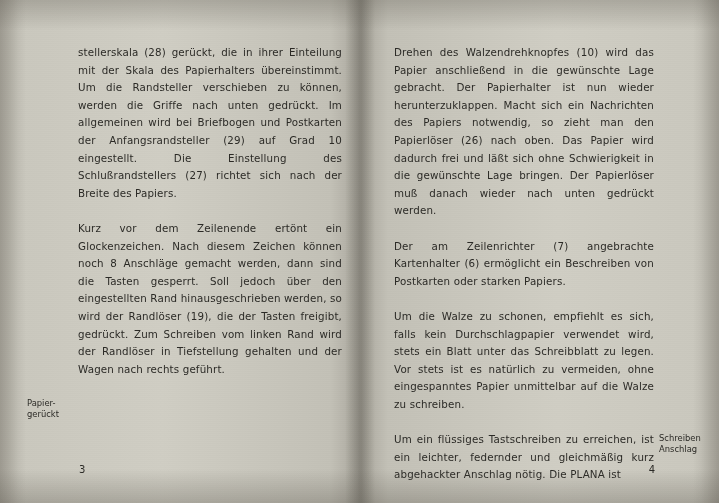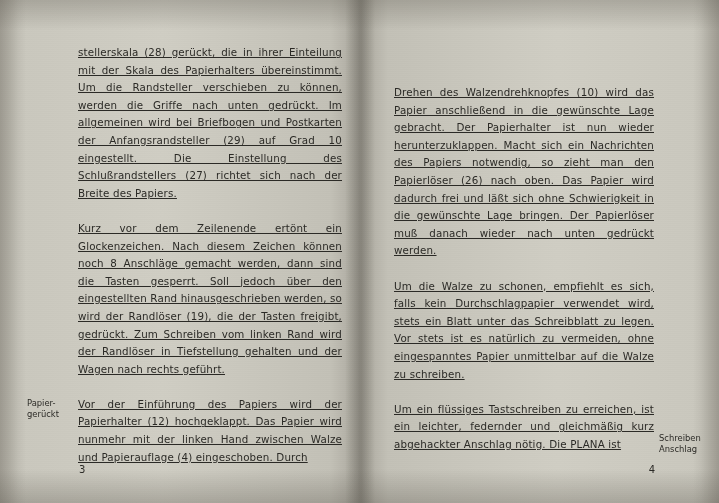--- a/index.html
+++ b/index.html
@@ -72,32 +72,30 @@
   }
 
   .textblock {
     position: absolute;
     font-family: "DejaVu Sans", sans-serif;
     color: #2b2a26;
     font-size: 10.3px;
     line-height: 17.6px;
     letter-spacing: 0.15px;
     text-align: justify;
-    text-decoration: underline;
   }
   .textblock.col-left {
     left: 78px;
     top: 44px;
     width: 264px;
   }
   .textblock.col-right {
     left: 394px;
     top: 44px;
     width: 260px;
-    margin-top: 40px;
   }
   .para {
     margin: 0 0 17.6px 0;
     text-align: justify;
   }
   .para:last-child { margin-bottom: 0; }
 
   .marginnote {
     position: absolute;
     font-family: "DejaVu Sans", sans-serif;
@@ -146,25 +144,25 @@
 <div class="page">
 
   <div class="leaf left"></div>
   <div class="leaf right"></div>
 
   <div class="grain"></div>
 
   <div class="textblock col-left">
     <p class="para">stellerskala (28) gerückt, die in ihrer Einteilung mit der Skala des Papierhalters übereinstimmt. Um die Randsteller verschieben zu können, werden die Griffe nach unten gedrückt. Im allgemeinen wird bei Briefbogen und Postkarten der Anfangsrandsteller (29) auf Grad 10 eingestellt. Die Einstellung des Schlußrandstellers (27) richtet sich nach der Breite des Papiers.</p>
     <p class="para">Kurz vor dem Zeilenende ertönt ein Glockenzeichen. Nach diesem Zeichen können noch 8 Anschläge gemacht werden, dann sind die Tasten gesperrt. Soll jedoch über den eingestellten Rand hinausgeschrieben werden, so wird der Randlöser (19), die der Tasten freigibt, gedrückt. Zum Schreiben vom linken Rand wird der Randlöser in Tiefstellung gehalten und der Wagen nach rechts geführt.</p>
-    <p class="para">Vor der Einführung des Papiers wird der Papierhalter (12) hochgeklappt. Das Papier wird nunmehr mit der linken Hand zwischen Walze und Papierauflage (4) eingeschoben. Durch</p>
   </div>
 
   <div class="textblock col-right">
     <p class="para">Drehen des Walzendrehknopfes (10) wird das Papier anschließend in die gewünschte Lage gebracht. Der Papierhalter ist nun wieder herunterzuklappen. Macht sich ein Nachrichten des Papiers notwendig, so zieht man den Papierlöser (26) nach oben. Das Papier wird dadurch frei und läßt sich ohne Schwierigkeit in die gewünschte Lage bringen. Der Papierlöser muß danach wieder nach unten gedrückt werden.</p>
+    <p class="para">Der am Zeilenrichter (7) angebrachte Kartenhalter (6) ermöglicht ein Beschreiben von Postkarten oder starken Papiers.</p>
     <p class="para">Um die Walze zu schonen, empfiehlt es sich, falls kein Durchschlagpapier verwendet wird, stets ein Blatt unter das Schreibblatt zu legen. Vor stets ist es natürlich zu vermeiden, ohne eingespanntes Papier unmittelbar auf die Walze zu schreiben.</p>
     <p class="para">Um ein flüssiges Tastschreiben zu erreichen, ist ein leichter, federnder und gleichmäßig kurz abgehackter Anschlag nötig. Die PLANA ist</p>
   </div>
 
   <div class="marginnote left-note">
     <div>Papier-</div>
     <div>gerückt</div>
   </div>
 
   <div class="marginnote right-note">

